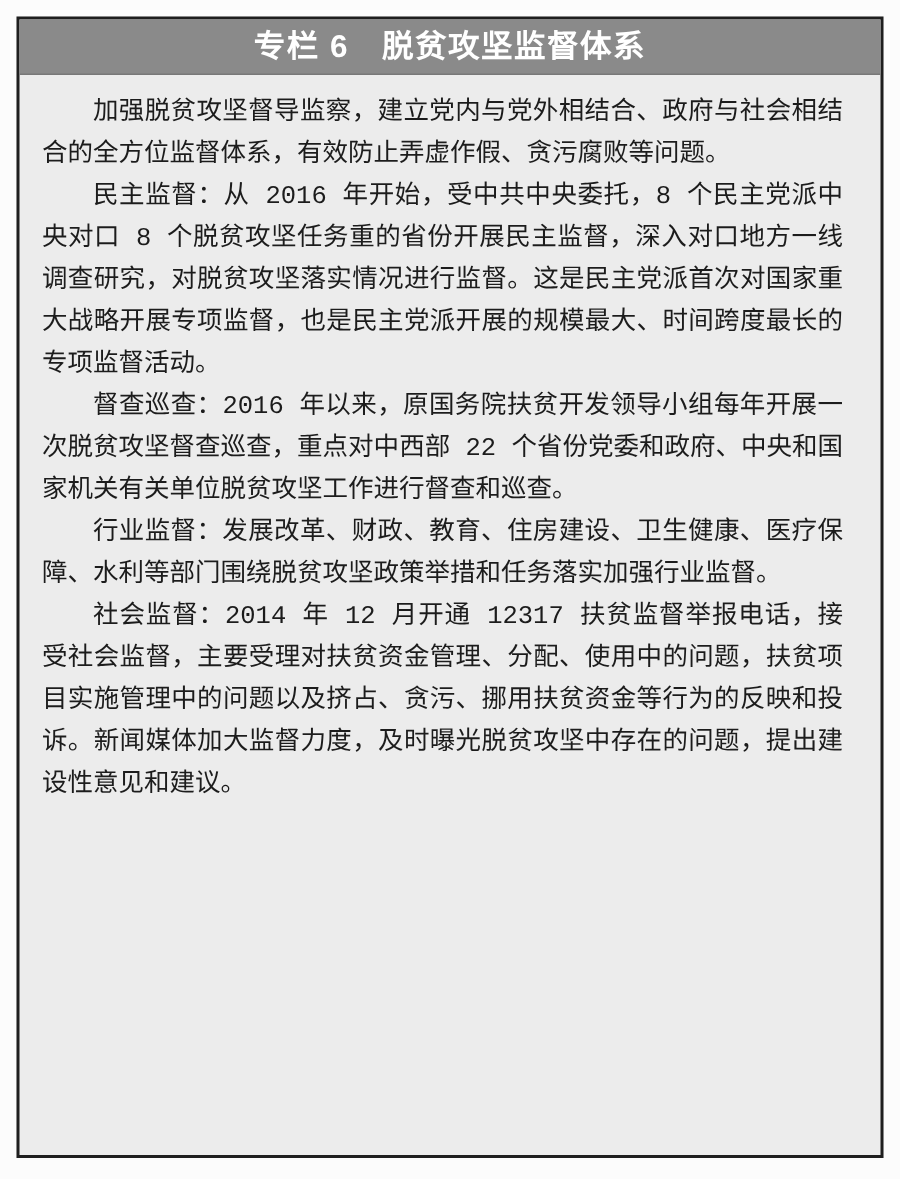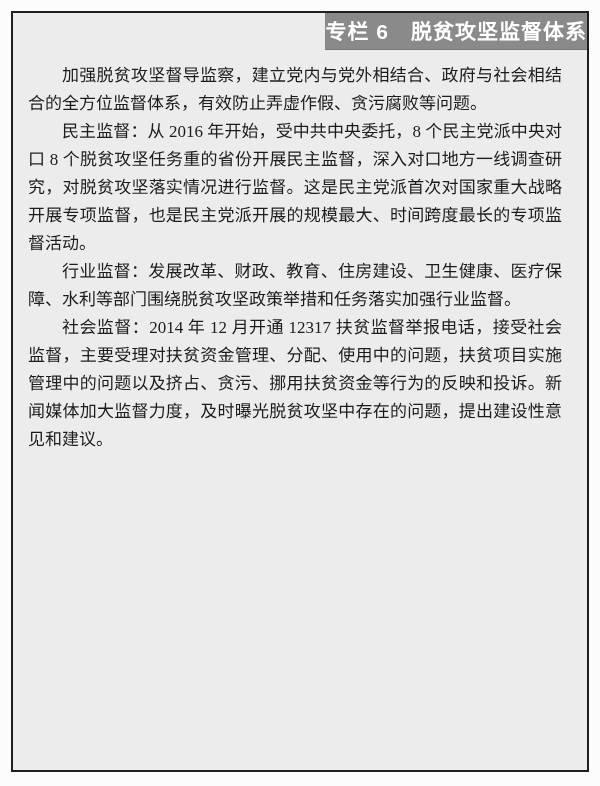--- a/index.html
+++ b/index.html
@@ -3,21 +3,21 @@
 <meta charset="utf-8">
 <style>
   :root {
     --page_bg: #fcfcfc;
     --border: #1f1f1f;
     --header_bg: #8a8a8a;
     --header_text: #ffffff;
     --body_bg: #ececec;
     --body_text: #1c1c1c;
   }
-  * { margin: 0; padding: 0; box-sizing: border-box; align-items: flex-end; }
+  * { margin: 0; padding: 0; box-sizing: border-box; }
   html, body { width: 600px; height: 786px; }
   body {
     background: var(--page_bg);
     font-family: "Liberation Serif", "DejaVu Serif", serif;
     position: relative;
     overflow: hidden;
   }
   .panel {
     position: absolute;
     left: 11px;
@@ -43,32 +43,34 @@
     border-bottom: 1px solid #787878;
   }
   .panel-body {
     flex: 1 1 auto;
     padding: 12px 25px 8px 15px;
     color: var(--body_text);
     font-size: 17px;
     line-height: 28px;
     text-align: justify;
     overflow: hidden;
+    font-family: Liberation Mono, monospace;
   }
   .panel-body p {
     text-indent: 2em;
     text-justify: inter-ideograph;
   }
 </style>
 </head>
 <body>
 
 <div class="panel">
   <div class="panel-header">
     <span>专栏 6　脱贫攻坚监督体系</span>
   </div>
   <div class="panel-body">
       <p>加强脱贫攻坚督导监察，建立党内与党外相结合、政府与社会相结合的全方位监督体系，有效防止弄虚作假、贪污腐败等问题。</p>
       <p>民主监督：从 2016 年开始，受中共中央委托，8 个民主党派中央对口 8 个脱贫攻坚任务重的省份开展民主监督，深入对口地方一线调查研究，对脱贫攻坚落实情况进行监督。这是民主党派首次对国家重大战略开展专项监督，也是民主党派开展的规模最大、时间跨度最长的专项监督活动。</p>
+      <p>督查巡查：2016 年以来，原国务院扶贫开发领导小组每年开展一次脱贫攻坚督查巡查，重点对中西部 22 个省份党委和政府、中央和国家机关有关单位脱贫攻坚工作进行督查和巡查。</p>
       <p>行业监督：发展改革、财政、教育、住房建设、卫生健康、医疗保障、水利等部门围绕脱贫攻坚政策举措和任务落实加强行业监督。</p>
       <p>社会监督：2014 年 12 月开通 12317 扶贫监督举报电话，接受社会监督，主要受理对扶贫资金管理、分配、使用中的问题，扶贫项目实施管理中的问题以及挤占、贪污、挪用扶贫资金等行为的反映和投诉。新闻媒体加大监督力度，及时曝光脱贫攻坚中存在的问题，提出建设性意见和建议。</p>
     </div>
 </div>
 
 </body></html>

